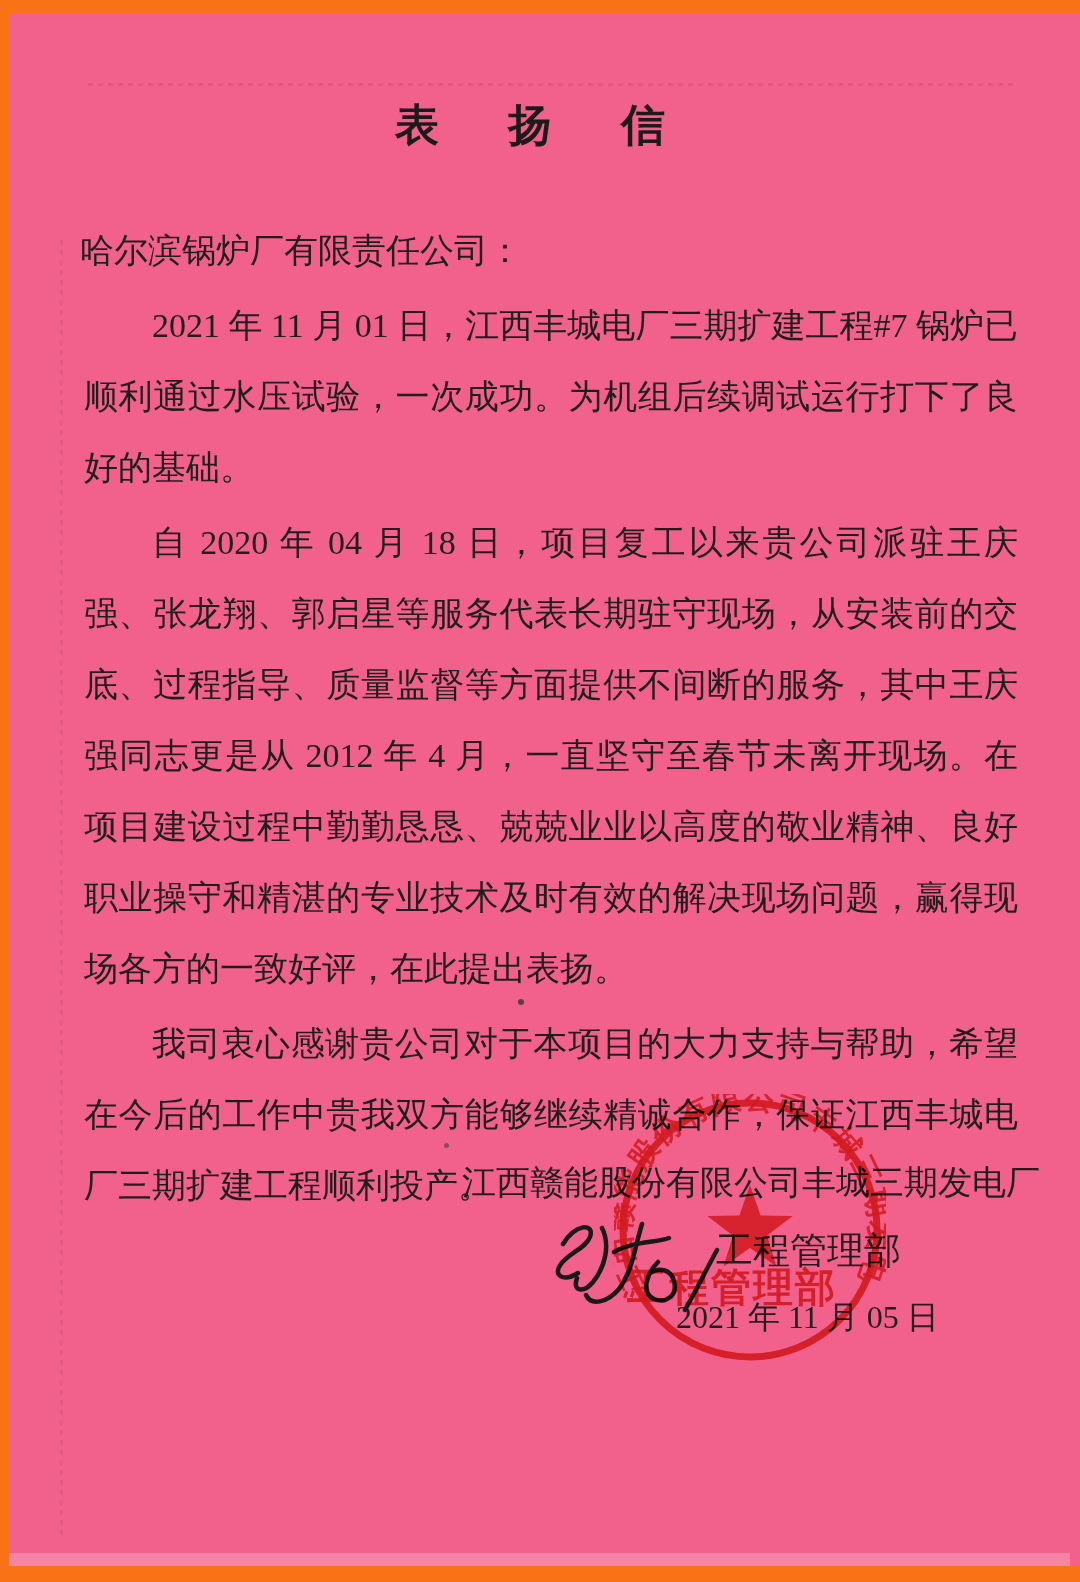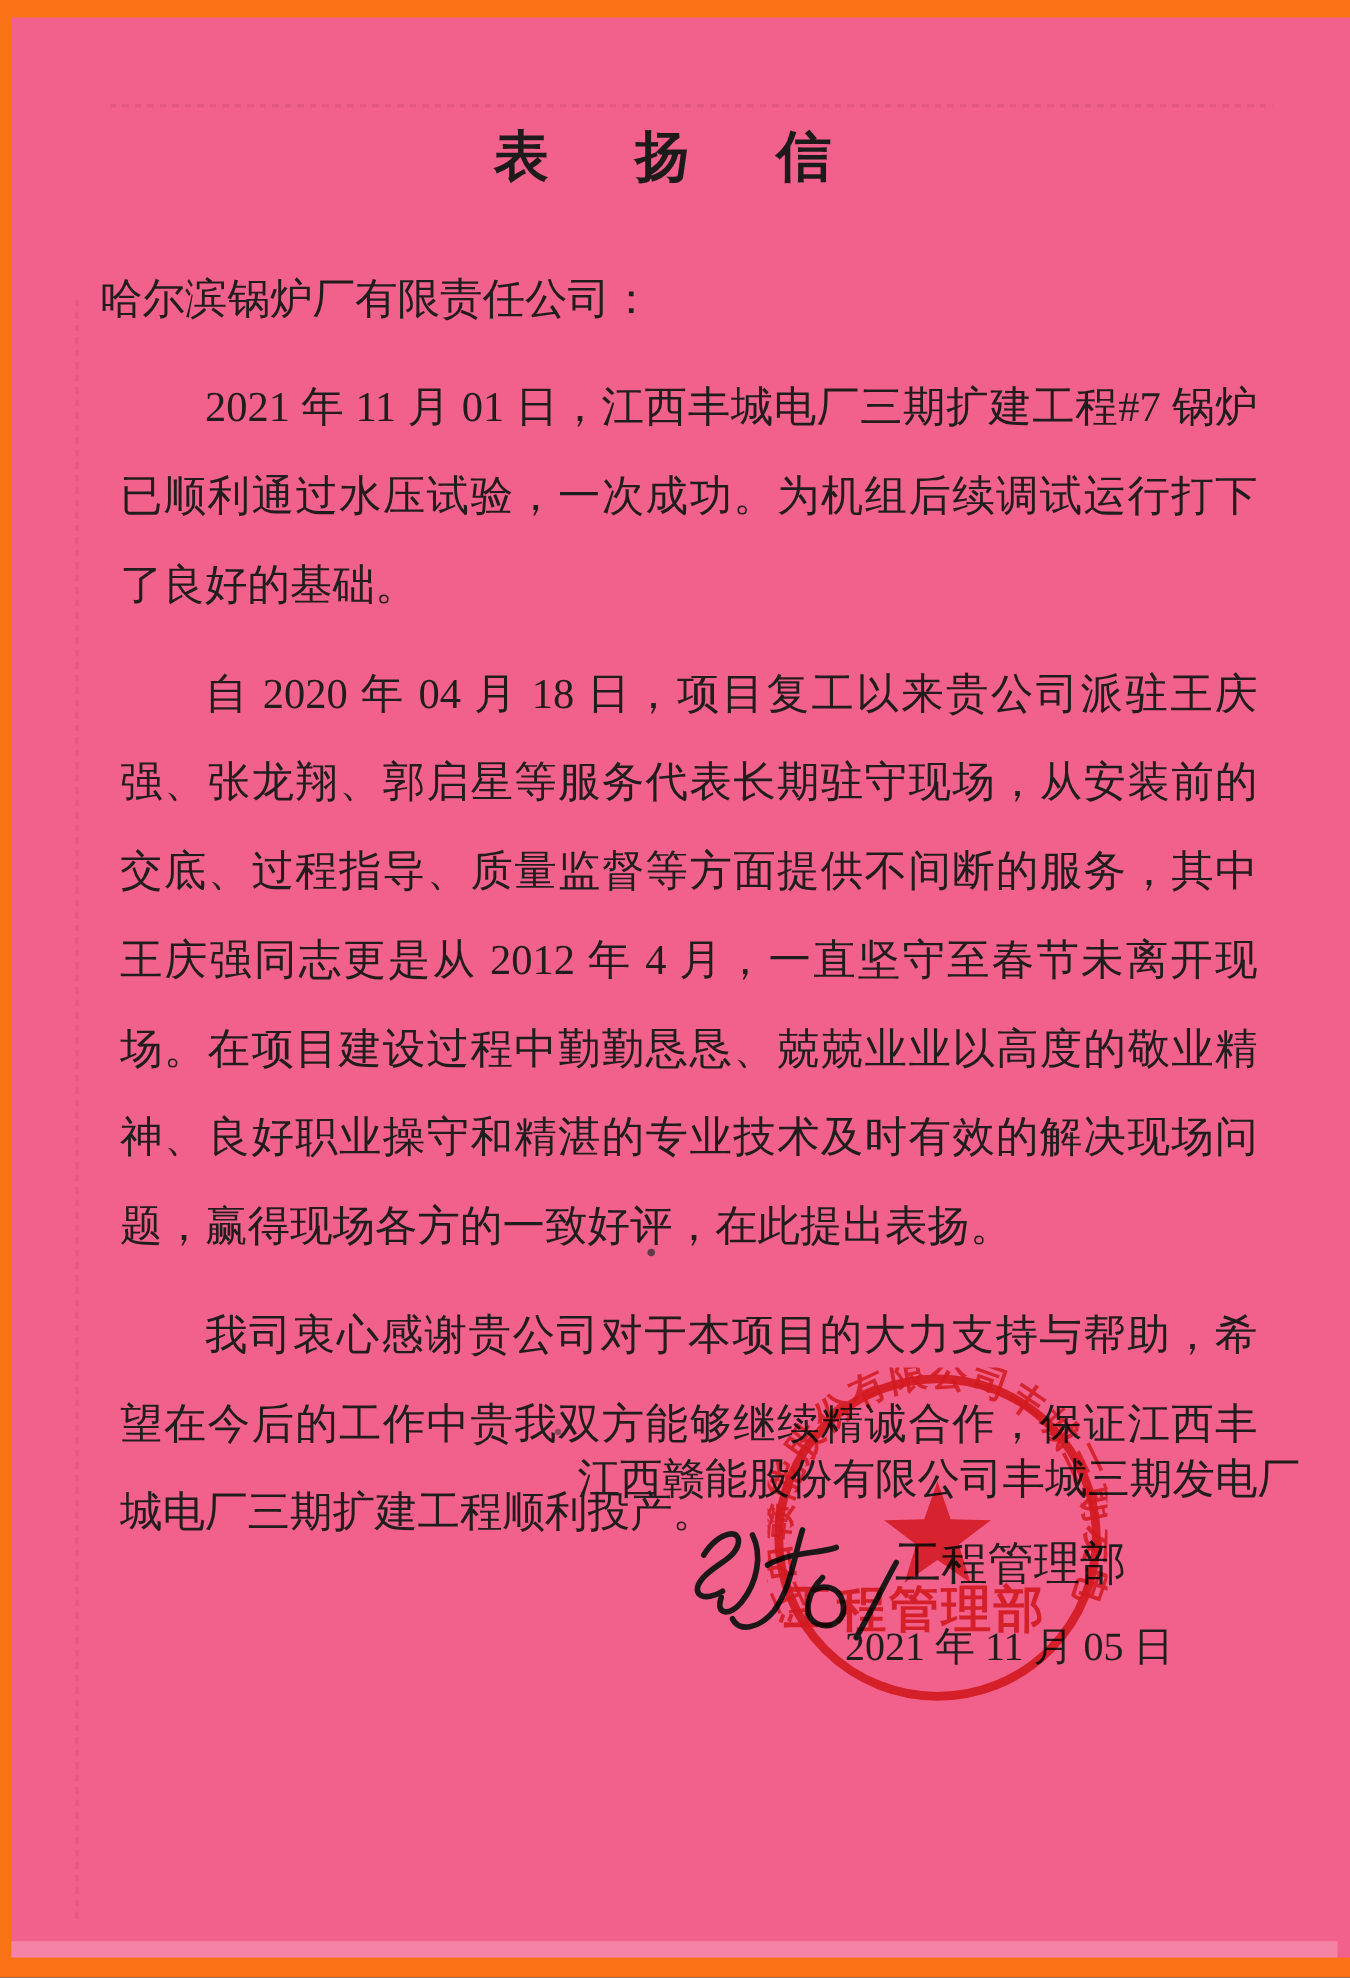--- a/index.html
+++ b/index.html
@@ -32,24 +32,24 @@
     background:rgba(255,255,255,.22);
   }
   .title{
     position:absolute;left:0;top:96px;width:1080px;
     text-align:center;
     font-size:44px;font-weight:bold;color:#1d1a1b;
     letter-spacing:20px;word-spacing:18px;
     white-space:nowrap;
   }
   .body-text{
-    position:absolute;left:80px;top:204px;width:942px;
+    position:absolute;left:80px;top:215px;width:942px;
     font-size:34px;line-height:71px;color:#211d1e;
   }
-  .body-text p{margin:16px;text-indent:2em;text-align:justify;}
+  .body-text p{margin:4px;text-indent:2em;text-align:justify;}
   .body-text .salutation{margin:0;text-indent:0;}
   .sign-company{
     position:absolute;right:72px;top:1160px;
     font-size:34px;color:#211d1e;white-space:nowrap;
   }
   .sign-dept{
     position:absolute;left:716px;top:1226px;
     font-size:37px;color:#211d1e;white-space:nowrap;
   }
   .sign-date{

